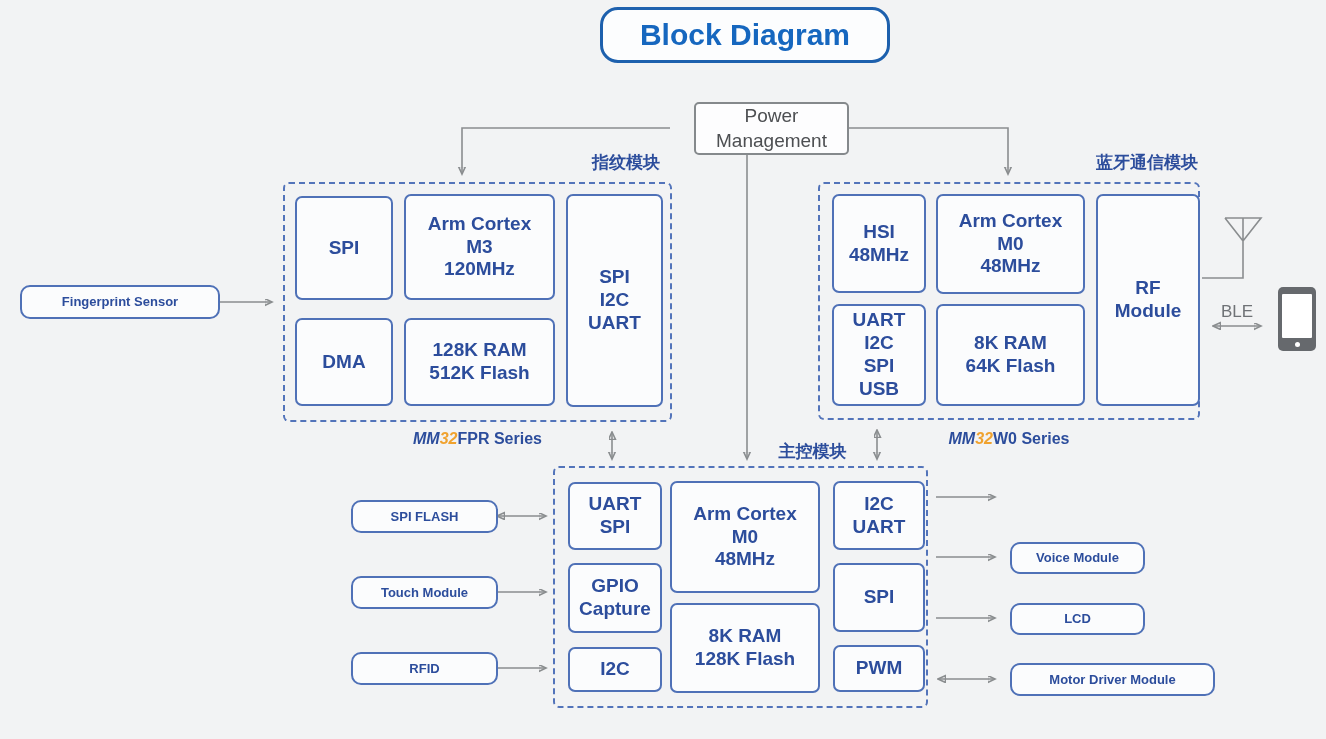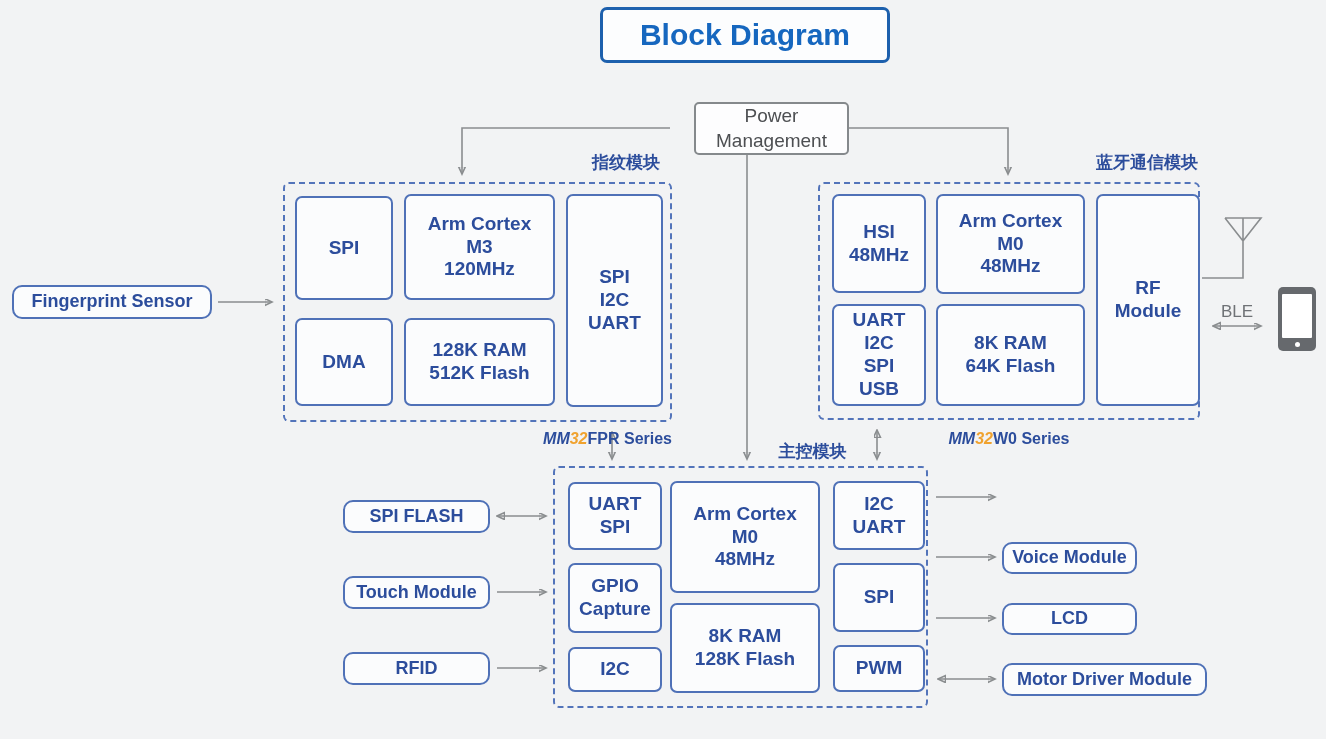--- a/index.html
+++ b/index.html
@@ -8,38 +8,38 @@
     position:relative;width:1326px;height:739px;background:#f2f3f4;
     font-family:"Liberation Sans",sans-serif;overflow:hidden;
   }
   .chip{
     position:absolute;box-sizing:border-box;
     border:2px solid #4f71b7;border-radius:7px;background:#fbfcfd;
     color:#2c4d9c;font-weight:700;font-size:19px;line-height:1.2;
     display:flex;align-items:center;justify-content:center;
     text-align:center;white-space:pre-line;
   }
-  .chip.small{font-size:18px;border-radius:10px;}
+  .chip.small{font-size:13px;border-radius:10px;margin-left:8px;}
   .group{
     position:absolute;box-sizing:border-box;
     border:2px dashed #5374ba;border-radius:6px;
   }
   .cnlabel{
     position:absolute;color:#2c4d9c;font-weight:700;font-size:17px;
     white-space:nowrap;
   }
   .series{
     position:absolute;text-align:center;font-size:16px;font-weight:700;
     color:#2c4d9c;white-space:nowrap;
   }
   .series .pfx{font-style:italic;}
   .series .num{font-style:italic;color:#f0a22e;}
   .title-box{
     position:absolute;box-sizing:border-box;
-    border:3px solid #1d60ad;border-radius:7px;background:#fcfdfe;
+    border:3px solid #1d60ad;border-radius:18px;background:#fcfdfe;
     color:#1667bf;font-weight:700;font-size:30px;
     display:flex;align-items:center;justify-content:center;
   }
   .power-box{
     position:absolute;box-sizing:border-box;
     border:2px solid #85898c;border-radius:5px;background:#fdfdfe;
     color:#4d4f52;font-weight:400;font-size:19px;line-height:1.3;
     display:flex;align-items:center;justify-content:center;
     text-align:center;white-space:pre-line;margin-left:24px;
   }
@@ -107,21 +107,21 @@
   <div class="chip" style="left:295px;top:196px;width:98px;height:104px;">SPI</div>
   <div class="chip" style="left:404px;top:194px;width:151px;height:106px;">Arm Cortex
 M3
 120MHz</div>
   <div class="chip" style="left:566px;top:194px;width:97px;height:213px;">SPI
 I2C
 UART</div>
   <div class="chip" style="left:295px;top:318px;width:98px;height:88px;">DMA</div>
   <div class="chip" style="left:404px;top:318px;width:151px;height:88px;">128K RAM
 512K Flash</div>
-  <div class="series" style="left:283px;top:430px;width:389px;text-align:right;">
+  <div class="series" style="left:283px;top:430px;width:389px;">
     <span class="pfx">MM</span><span class="num">32</span><span>FPR Series</span>
   </div>
 
   <div class="cnlabel" style="left:1040px;top:151px;width:158px;text-align:right;">蓝牙通信模块</div>
   <div class="group" style="left:818px;top:182px;width:382px;height:238px;"></div>
   <div class="chip" style="left:832px;top:194px;width:94px;height:99px;">HSI
 48MHz</div>
   <div class="chip" style="left:936px;top:194px;width:149px;height:100px;">Arm Cortex
 M0
 48MHz</div>

